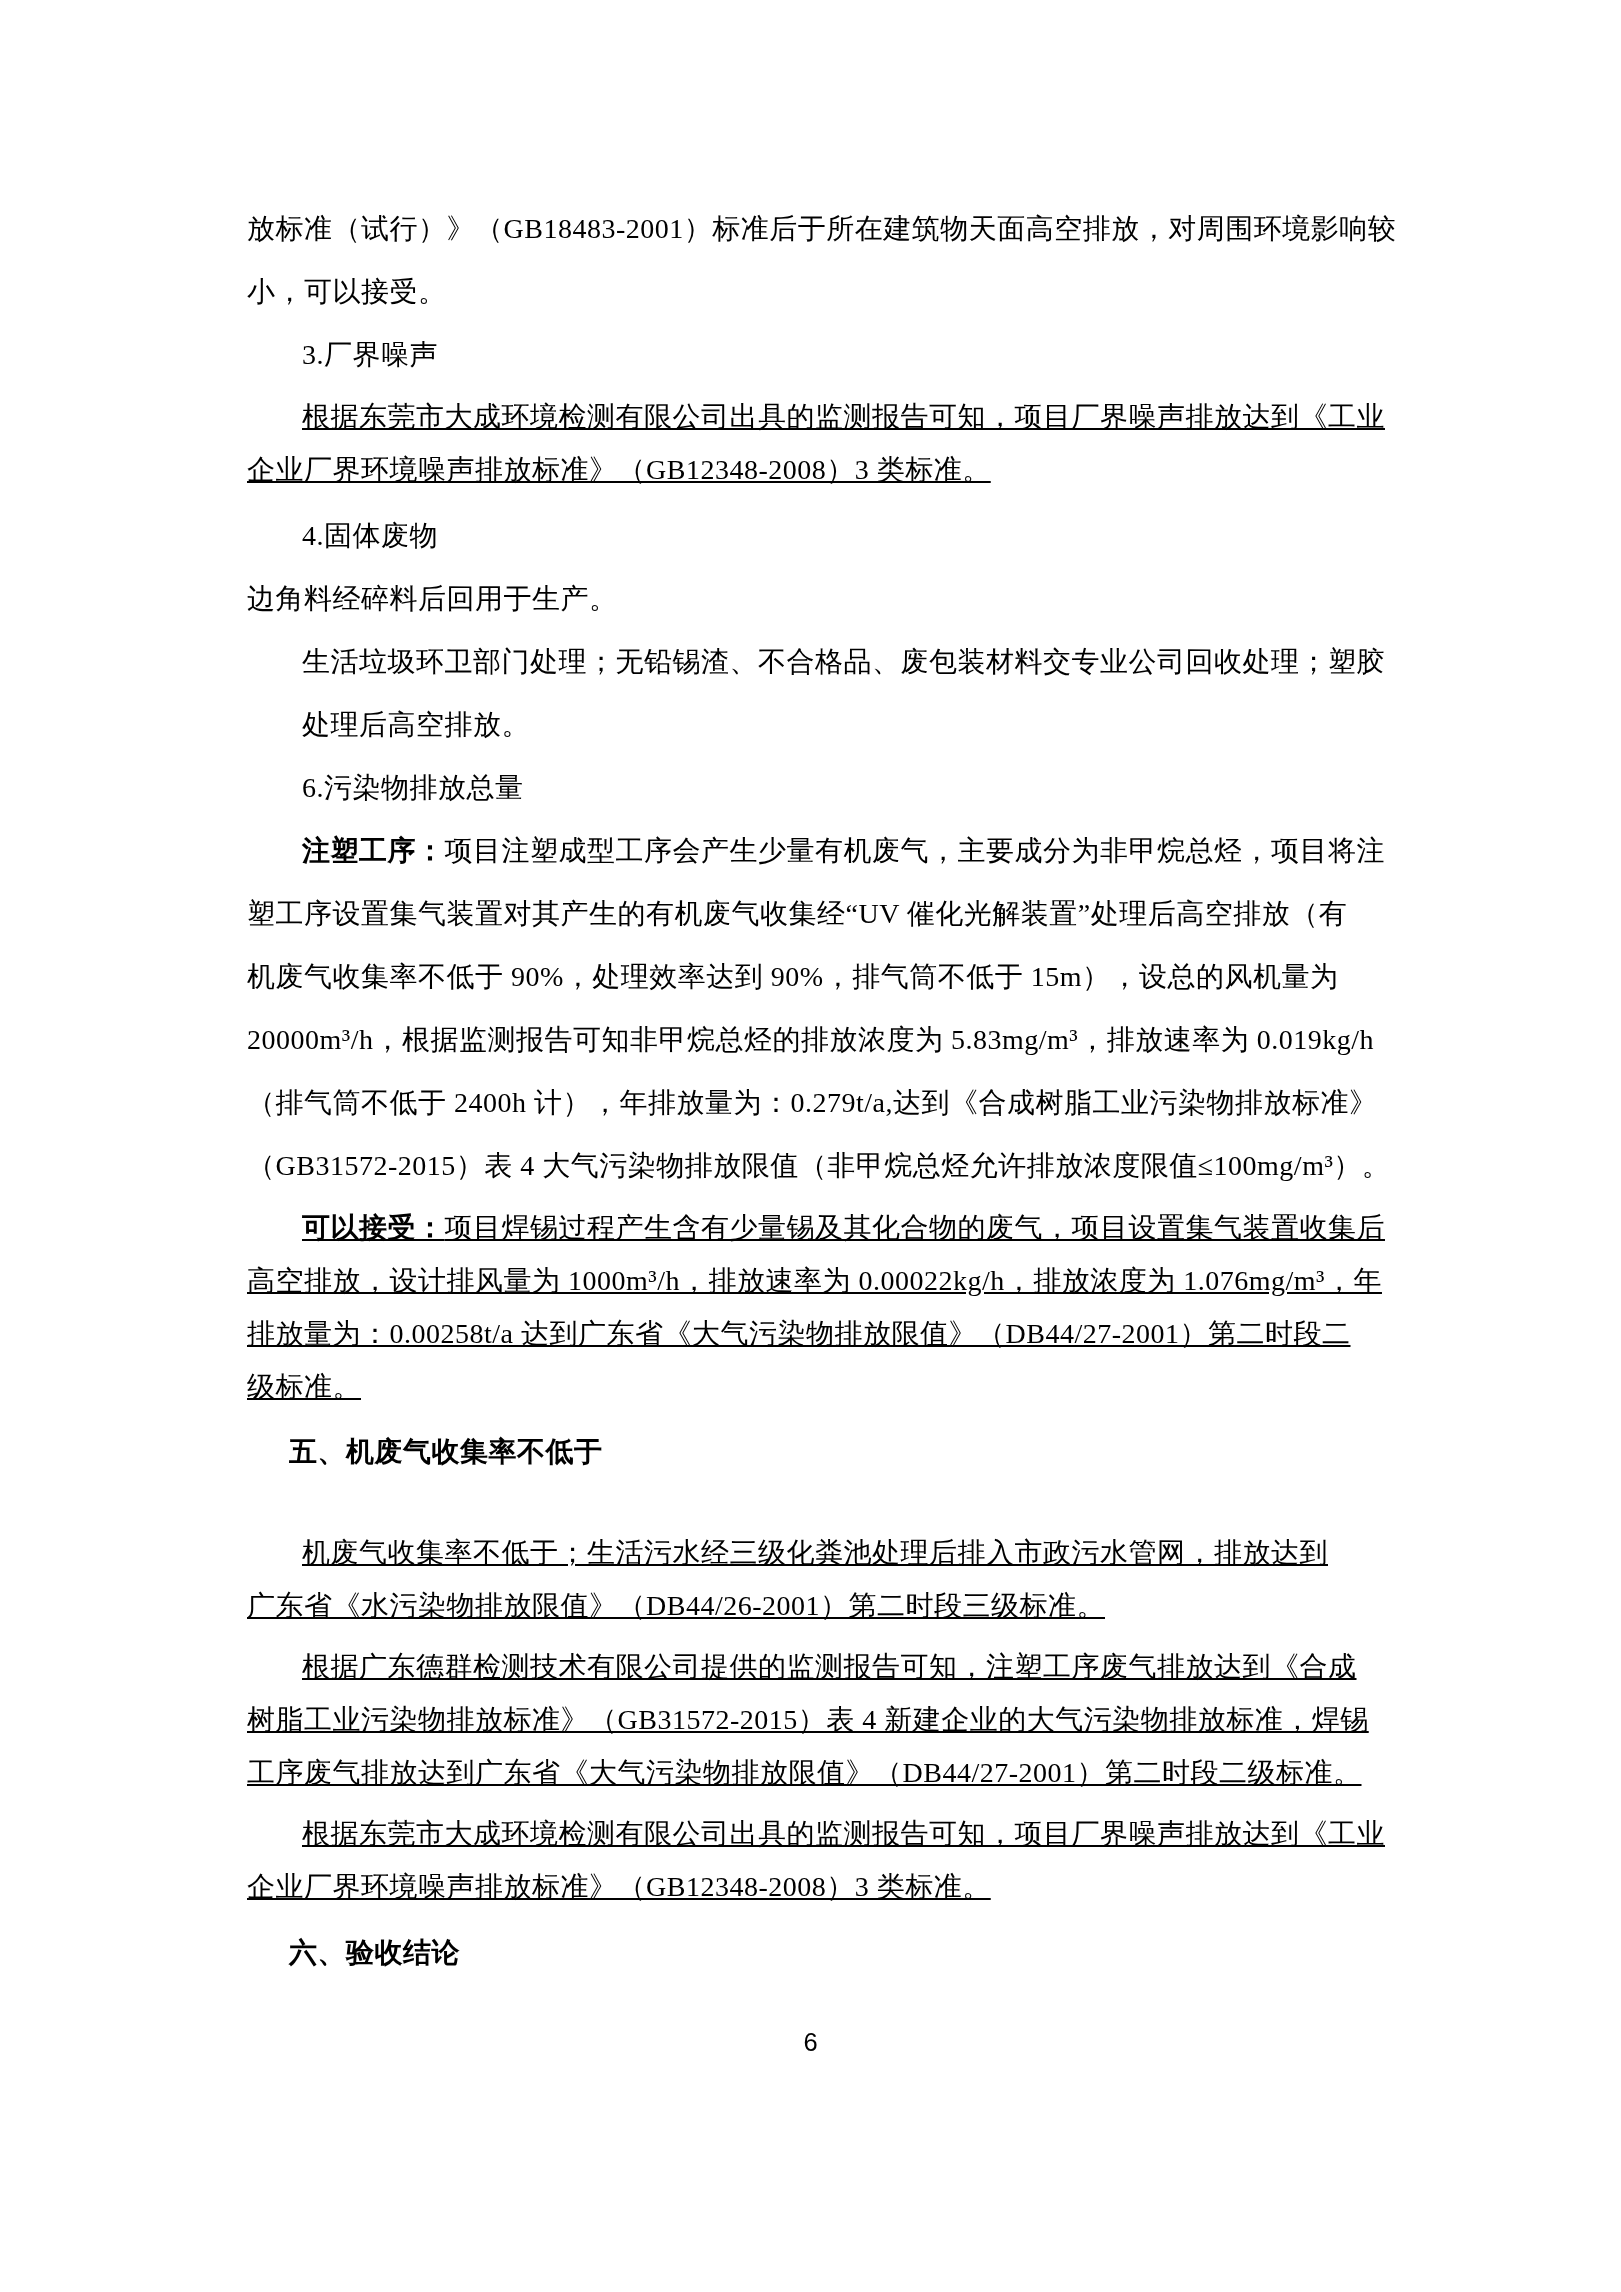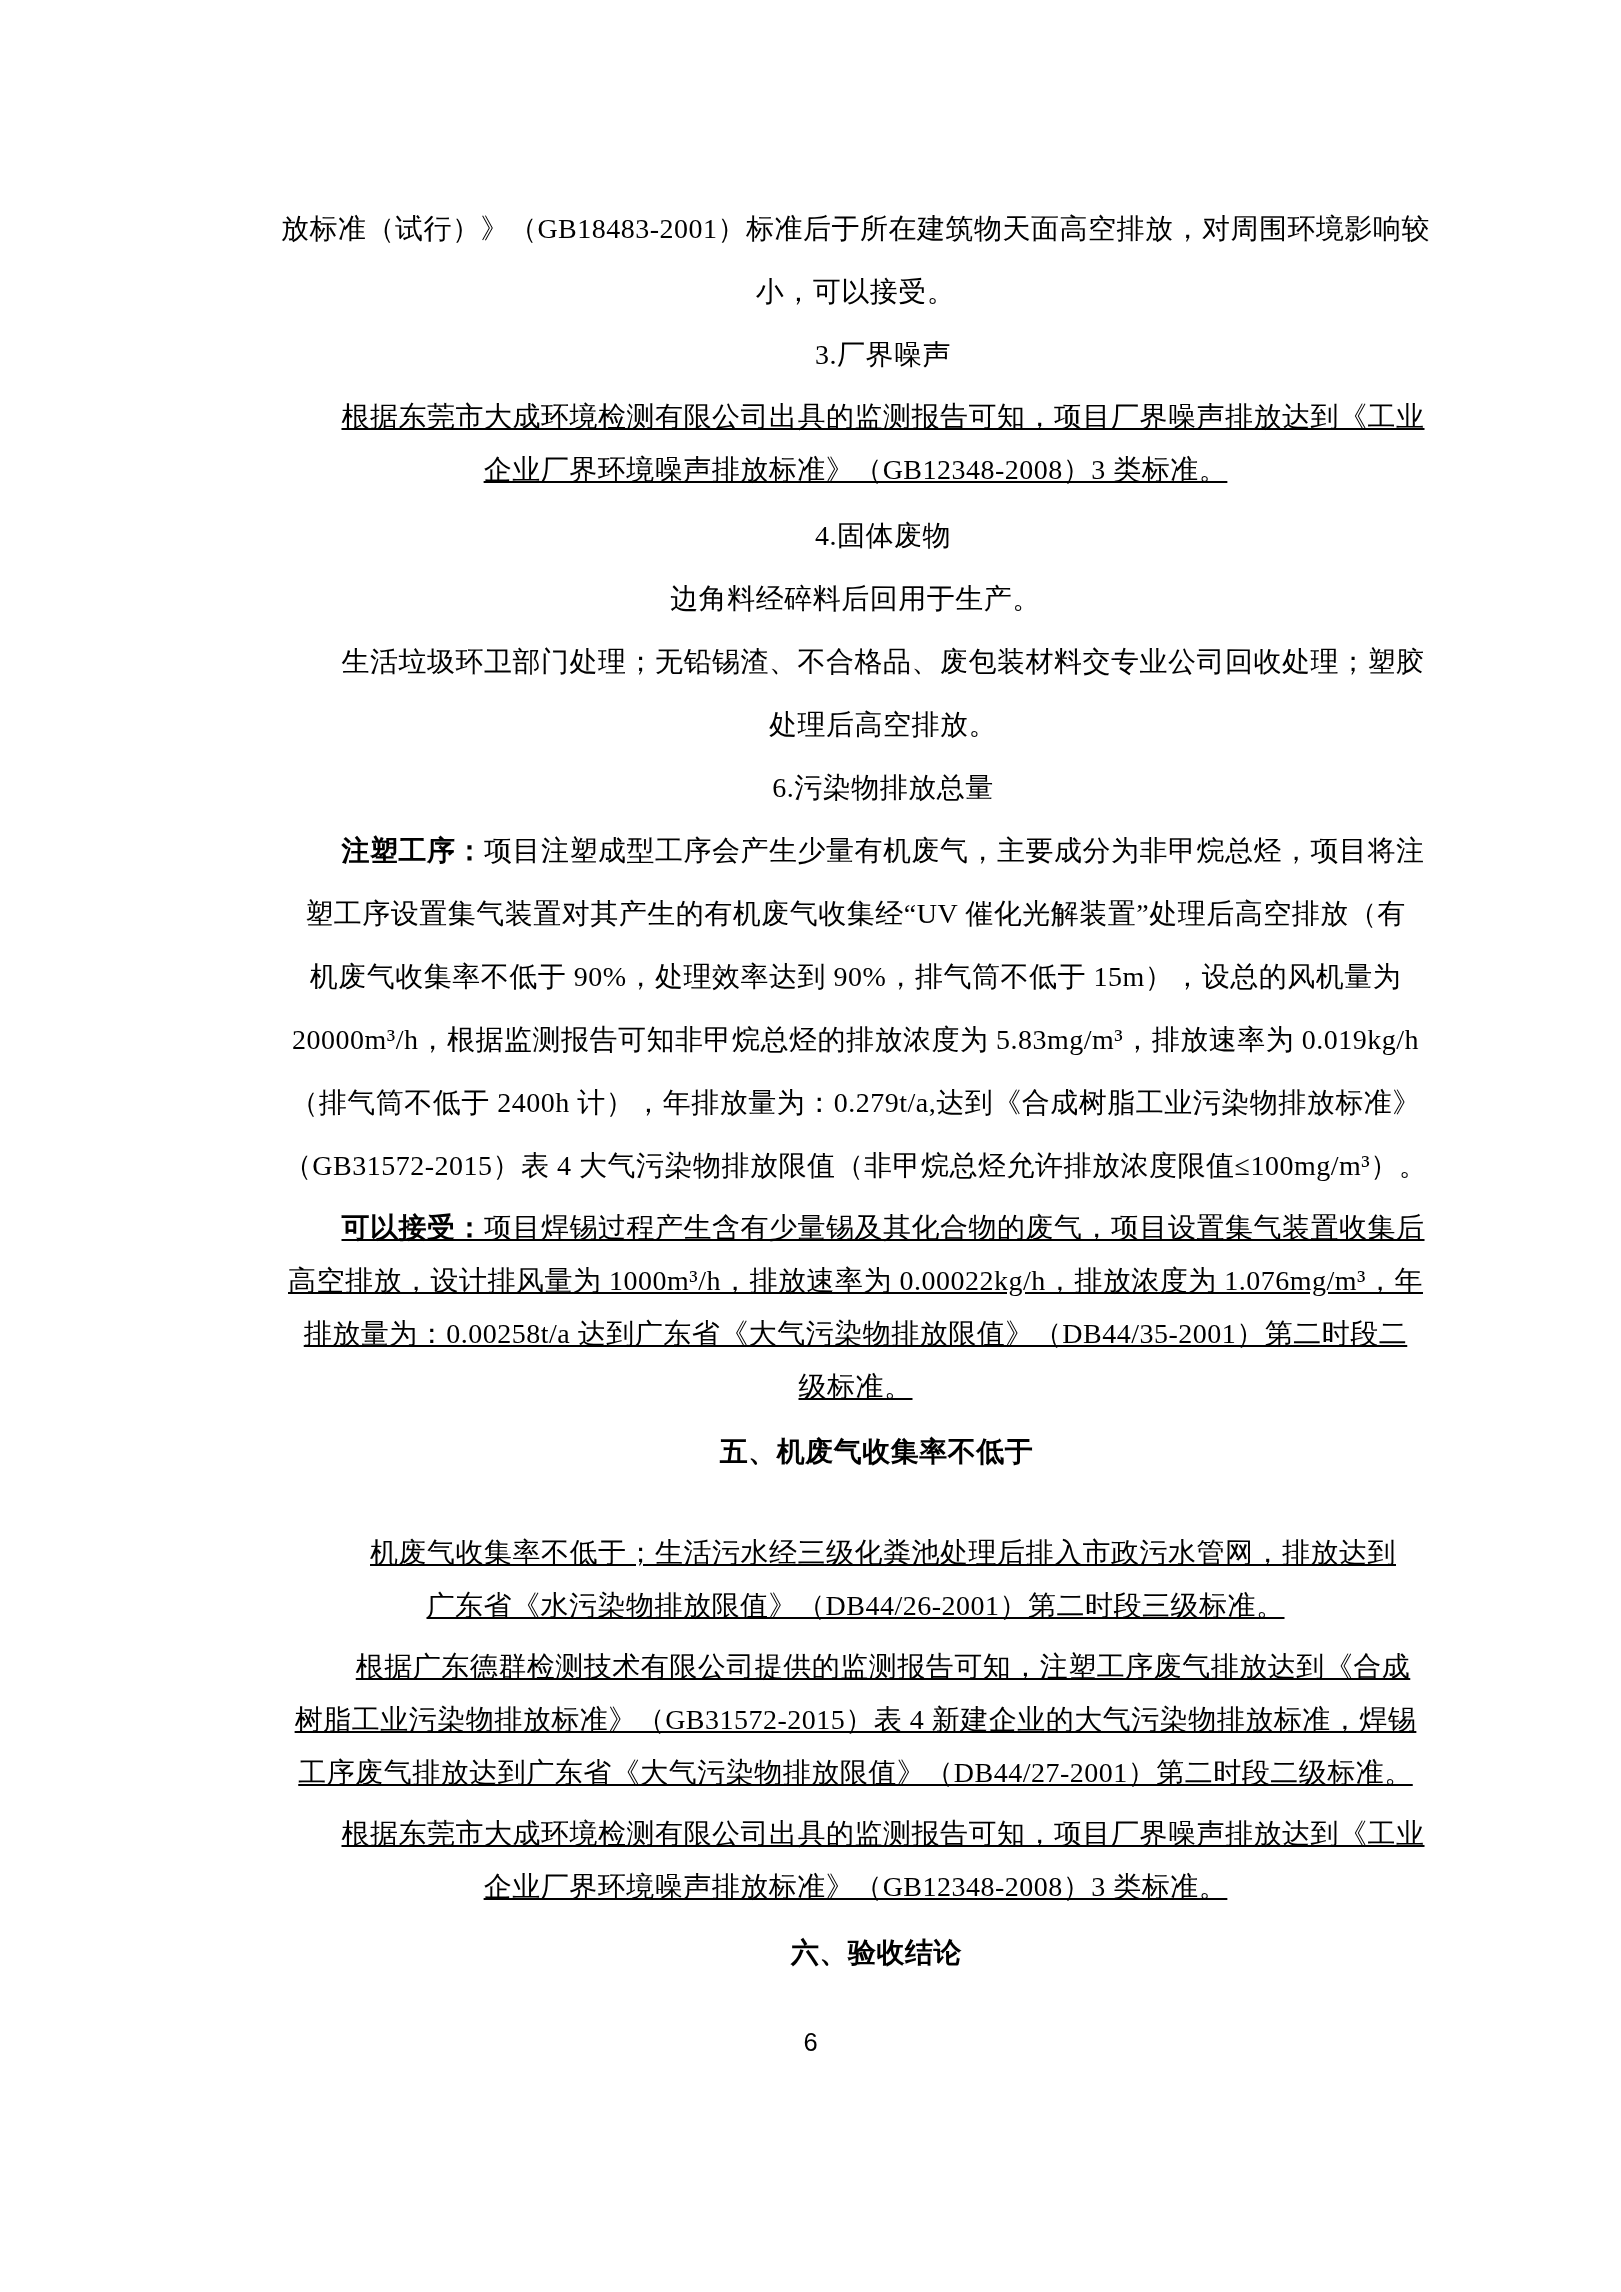--- a/index.html
+++ b/index.html
@@ -9,21 +9,20 @@
   }
   body {
     width: 1621px;
     height: 2293px;
     overflow: hidden;
     color: #000000;
     font-family: "Liberation Serif", "DejaVu Serif", serif;
   }
   .doc {
     padding: 197px 157px 0 247px;
-    text-align: center;
   }
   .block { margin: 0; }
   .line {
     font-size: 28px;
     line-height: 63px;
     white-space: nowrap;
     letter-spacing: 0.5px;
   }
   .spaced .line, .item .line { line-height: 63px; }
   .single { margin: 3.9px 0 7.8px; }
@@ -79,21 +78,21 @@
       <div class="line first-indent"><span class="lead">注塑工序：</span><span>项目注塑成型工序会产生少量有机废气，主要成分为非甲烷总烃，项目将注</span></div>
       <div class="line">塑工序设置集气装置对其产生的有机废气收集经“UV 催化光解装置”处理后高空排放（有</div>
       <div class="line">机废气收集率不低于 90%，处理效率达到 90%，排气筒不低于 15m），设总的风机量为</div>
       <div class="line">20000m³/h，根据监测报告可知非甲烷总烃的排放浓度为 5.83mg/m³，排放速率为 0.019kg/h</div>
       <div class="line">（排气筒不低于 2400h 计），年排放量为：0.279t/a,达到《合成树脂工业污染物排放标准》</div>
       <div class="line">（GB31572-2015）表 4 大气污染物排放限值（非甲烷总烃允许排放浓度限值≤100mg/m³）。</div>
     </div>
     <div class="block single">
       <div class="line first-indent"><span class="lead">可以接受：</span><span>项目焊锡过程产生含有少量锡及其化合物的废气，项目设置集气装置收集后</span></div>
       <div class="line">高空排放，设计排风量为 1000m³/h，排放速率为 0.00022kg/h，排放浓度为 1.076mg/m³，年</div>
-      <div class="line">排放量为：0.00258t/a 达到广东省《大气污染物排放限值》（DB44/35-2001）第二时段二</div>
+      <div class="line">排放量为：0.00258t/a 达到广东省《大气污染物排放限值》（DB44/27-2001）第二时段二</div>
       <div class="line">级标准。</div>
     </div>
     <div class="block heading">
       <div class="line">五、机废气收集率不低于</div>
     </div>
     <div class="block single">
       <div class="line first-indent">机废气收集率不低于；生活污水经三级化粪池处理后排入市政污水管网，排放达到</div>
       <div class="line">广东省《水污染物排放限值》（DB44/26-2001）第二时段三级标准。</div>
     </div>
     <div class="block single">

